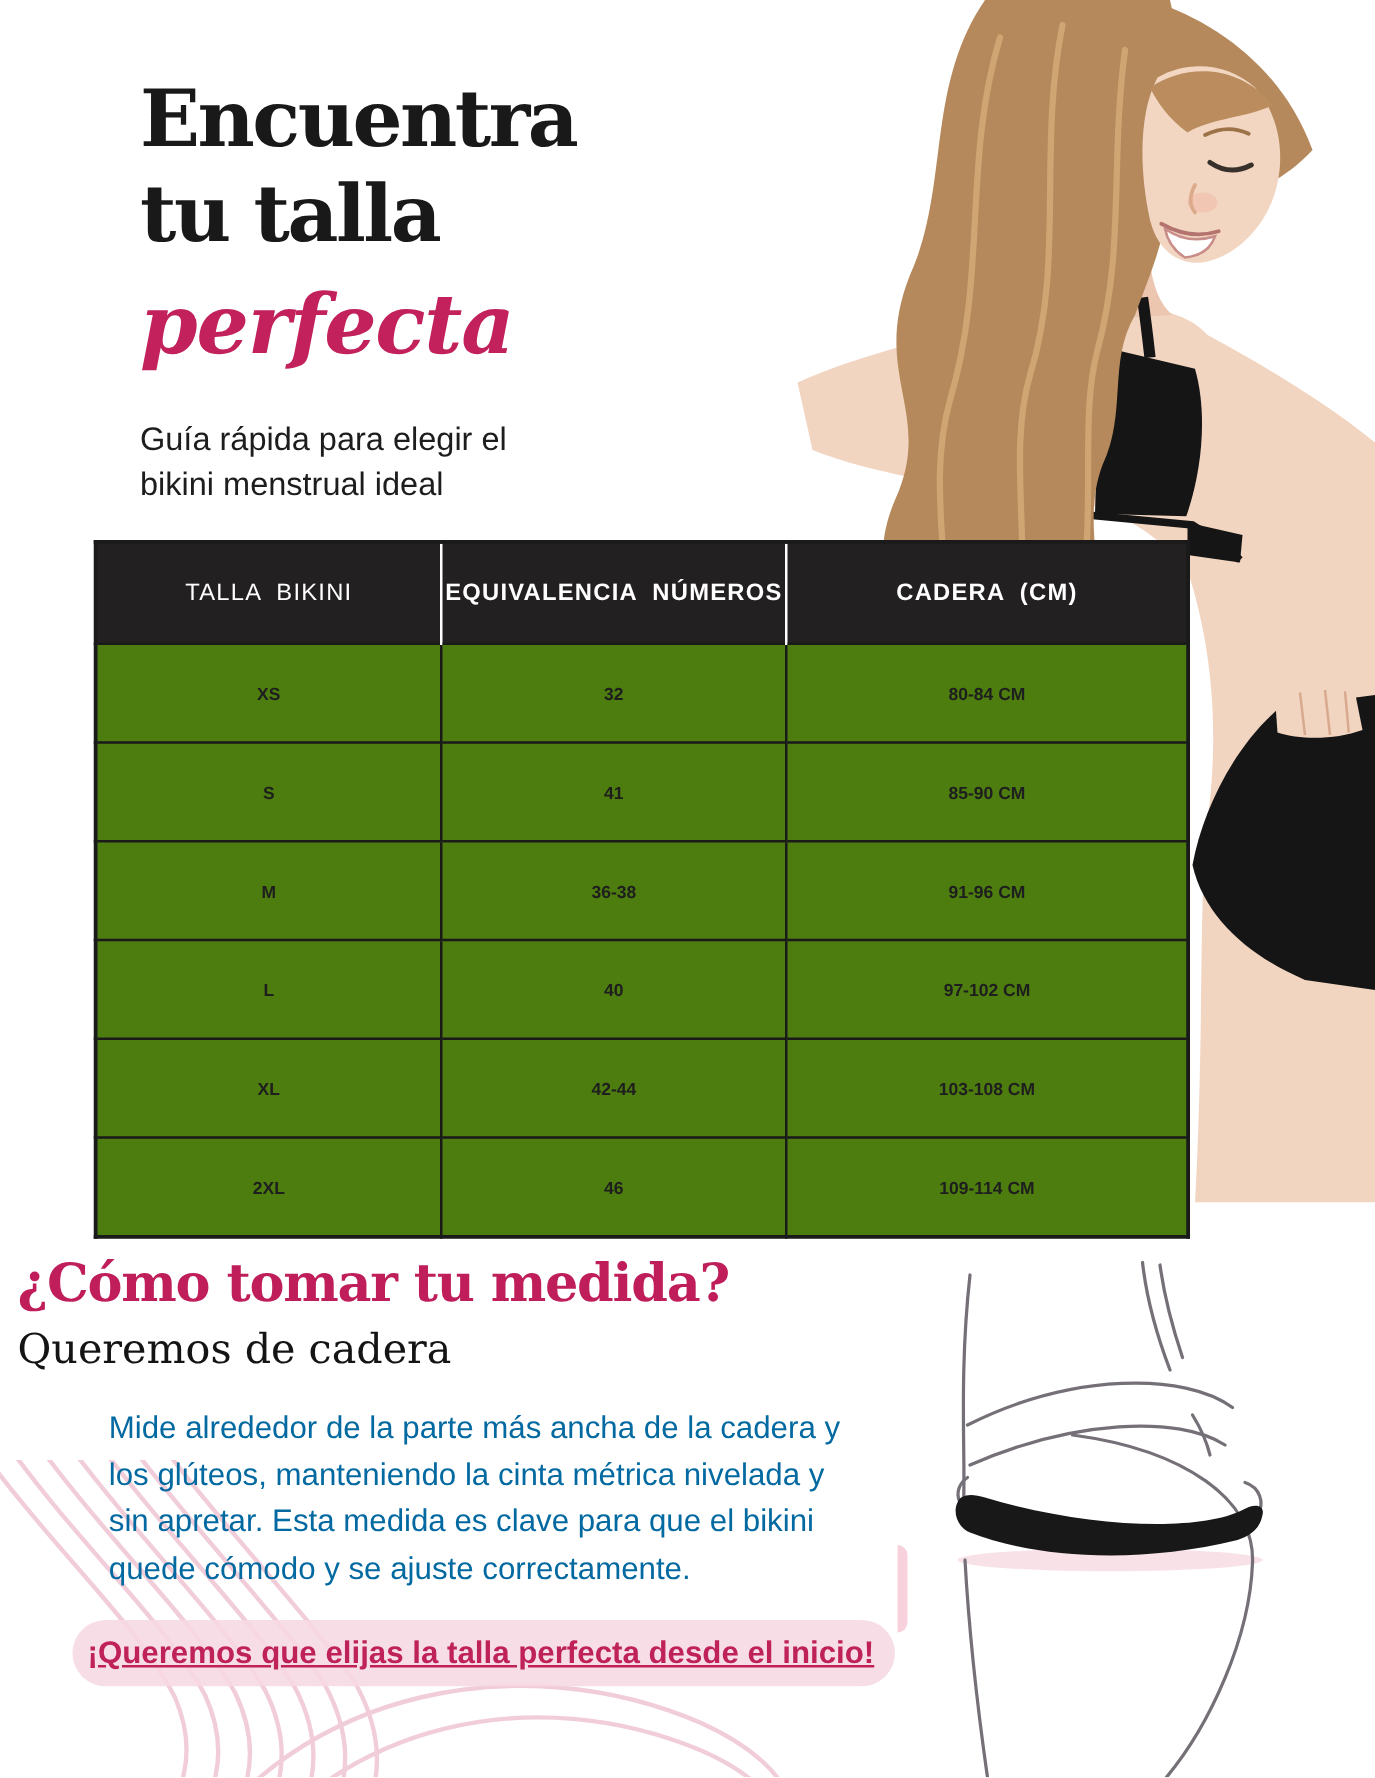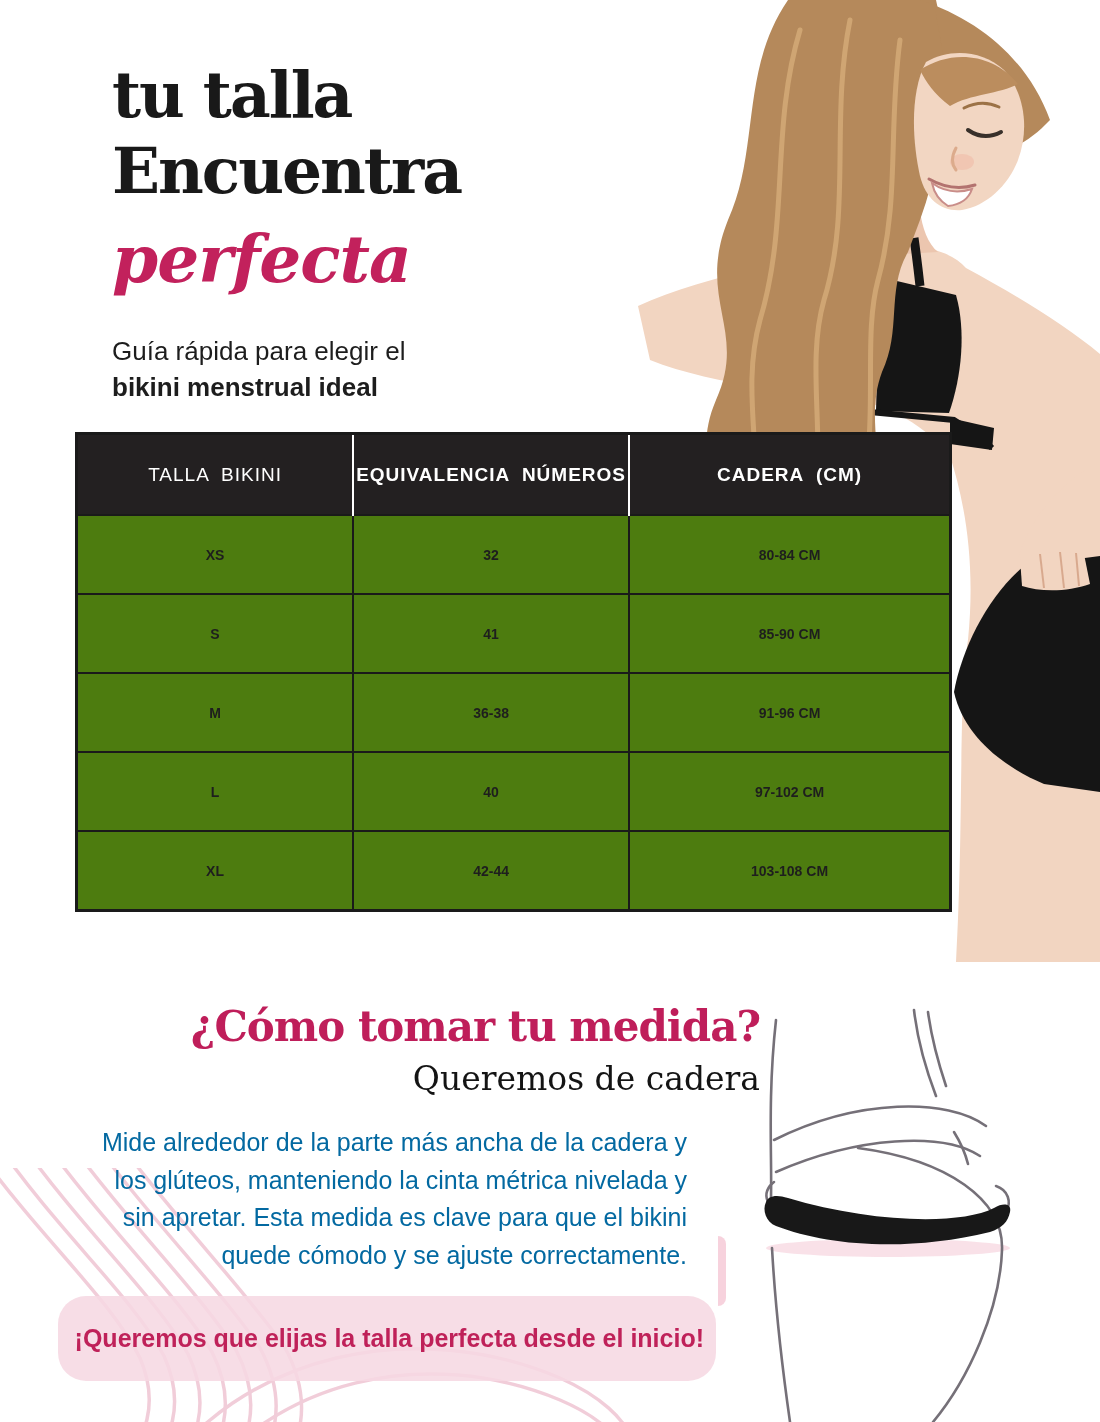--- a/index.html
+++ b/index.html
@@ -12,21 +12,21 @@
   .title{
     font-family:"DejaVu Serif", serif; font-weight:700; color:#191919;
     font-size:63px; line-height:1.2; letter-spacing:-2px; margin:0;
   }
   .title-accent{
     font-family:"DejaVu Serif", serif; font-style:italic; font-weight:600;
     color:#c2215c; font-size:66px; line-height:1.1; letter-spacing:-1px;
     margin-top:14px;
   }
   .subtitle{margin-top:38px; font-size:26px; line-height:1.38; color:#1d1d1d;}
-  .subtitle .bold{font-weight:700;}
+  .subtitle .bold{font-weight:400;}
   
   .model-photo{position:absolute; left:620px; top:0; width:480px; height:962px; z-index:1;}
   
   .size-table{
     position:absolute; left:75px; top:432px; width:877px; z-index:2;
     border-collapse:collapse; background:#f8f7f7;
     border:3px solid #1a1a1a; table-layout:fixed;
   }
   .size-table th{
     background:#232021; color:#ffffff; height:77px; font-size:19px;
@@ -35,36 +35,36 @@
   }
   .size-table th:first-child{border-left:none; font-weight:400;}
   .size-table td{
     height:75px; text-align:center; font-size:14px; font-weight:700; color:#1e1e1e;
     border:2px solid #1a1a1a; background:#4d7c0f;
   }
   .size-table th:nth-child(1), .size-table td:nth-child(1){width:31.6%;}
   .size-table th:nth-child(2), .size-table td:nth-child(2){width:31.6%;}
   .size-table th:nth-child(3), .size-table td:nth-child(3){width:36.8%;margin-left:42px;}
   
-  .measure{position:absolute; left:14px; top:1002px; width:746px; text-align:right; z-index:3;}
+  .measure{position:absolute; left:14px; top:1002px; width:746px; text-align:left; z-index:3;}
   .measure-heading{
     font-family:"DejaVu Serif", serif; font-weight:700; color:#bf1e5a;
     font-size:42px; margin:0; letter-spacing:-1px;
   }
   .measure-subheading{
     font-family:"DejaVu Serif", serif; font-weight:400; color:#141414;
     font-size:33px; margin-top:8px; letter-spacing:0;
   }
   .measure-body{
     width:600px; margin:26px auto 0; font-size:25px; line-height:1.5; color:#0369a1;
   }
   .cta-banner{
-    width:634px; margin:22px auto 0; padding:28px 12px;
+    width:634px; margin:22px auto 0; padding:12px 12px;
     background:rgba(246,216,227,0.88); border-radius:28px;
-    color:#bf2159; font-weight:700; font-size:25px;
+    color:#bf2159; font-weight:700; font-size:25px;text-decoration:underline;
   }
   
   .hip-drawing{position:absolute; left:718px; top:990px; width:382px; height:432px; z-index:1;}
   
   .swirls{position:absolute; left:0; top:1168px; width:760px; height:254px; z-index:0;}
 </style>
 </head>
 <body>
 
 <div class="page">
@@ -128,22 +128,22 @@
     <path fill="#f2d5c1" d="M 400,558 C 420,552 446,550 464,554 L 470,584 C 448,592 420,592 402,586 Z"></path>
     <g stroke="#d8a98e" stroke-width="2" fill="none">
       <path d="M 420,554 L 424,588"></path>
         <path d="M 440,552 L 444,588"></path>
         <path d="M 456,553 L 459,586"></path>
     </g>
   </svg>
 
   <div class="hero">
     <div class="title">
+      <div>Encuentra</div>
       <div>tu talla</div>
-      <div>Encuentra</div>
     </div>
     <div class="title-accent">perfecta</div>
     <div class="subtitle">
       <div>Guía rápida para elegir el</div>
       <div class="bold">bikini menstrual ideal</div>
     </div>
   </div>
 
   <table class="size-table">
     <thead>
@@ -171,20 +171,25 @@
         </tr>
         <tr>
           <td>L</td>
           <td>40</td>
           <td>97-102 CM</td>
         </tr>
         <tr>
           <td>XL</td>
           <td>42-44</td>
           <td>103-108 CM</td>
+        </tr>
+        <tr>
+          <td>2XL</td>
+          <td>46</td>
+          <td>109-114 CM</td>
         </tr>
       </tbody>
   </table>
 
   <div class="measure">
     <h2 class="measure-heading">¿Cómo tomar tu medida?</h2>
     <div class="measure-subheading">Queremos de cadera</div>
     <p class="measure-body">Mide alrededor de la parte más ancha de la cadera y los glúteos, manteniendo la cinta métrica nivelada y sin apretar. Esta medida es clave para que el bikini quede cómodo y se ajuste correctamente.</p>
     <div class="cta-banner">¡Queremos que elijas la talla perfecta desde el inicio!</div>
   </div>

